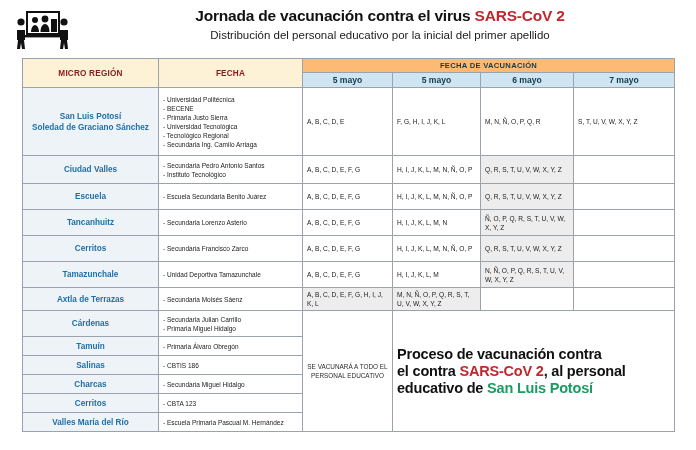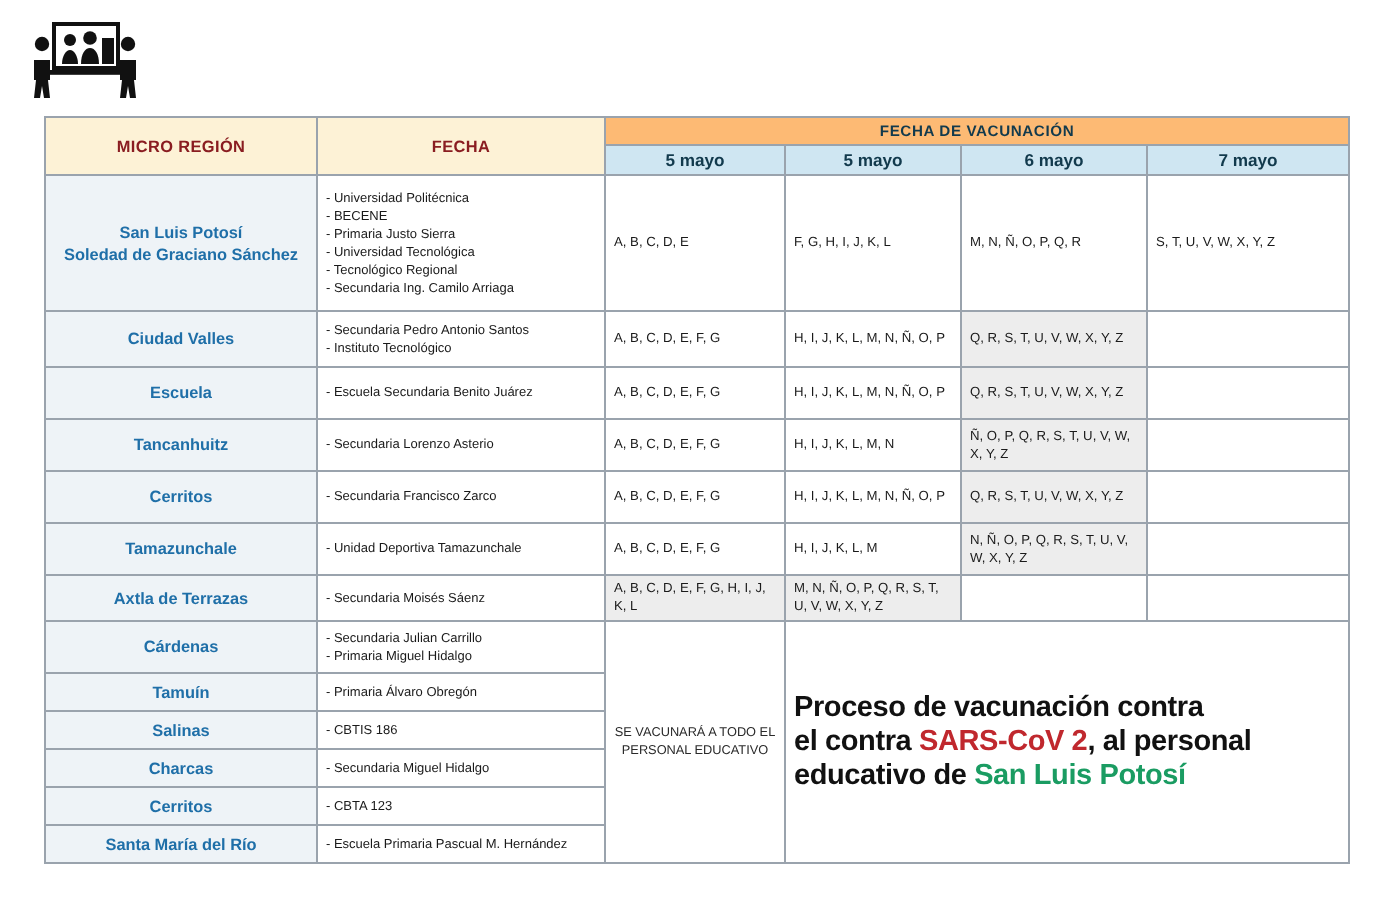--- a/index.html
+++ b/index.html
@@ -142,20 +142,26 @@
         <circle cx="7" cy="12" r="3.6" fill="#111"></circle>
         <path d="M3 20h8v10H3z" fill="#111"></path>
         <path d="M4 30l-1 9h3l1-6 1 6h3l-1-9z" fill="#111"></path>
         <circle cx="50" cy="12" r="3.6" fill="#111"></circle>
         <path d="M46 20h8v10h-8z" fill="#111"></path>
         <path d="M47 30l-1 9h3l1-6 1 6h3l-1-9z" fill="#111"></path>
         <rect x="11" y="25" width="36" height="2.4" fill="#111"></rect>
       </svg>
     </div>
 
+    <div class="title-wrap">
+      <div class="title">
+        <span>Jornada de vacunación contra el virus </span><span class="accent nb">SARS-CoV 2</span>
+      </div>
+      <div class="subtitle">Distribución del personal educativo por la inicial del primer apellido</div>
+    </div>
   </div>
 
   <table class="table">
     <colgroup>
       <col style="width:136px">
       <col style="width:144px">
       <col style="width:90px">
       <col style="width:88px">
       <col style="width:93px">
       <col style="width:101px">
@@ -265,19 +271,19 @@
         <td class="region">Charcas</td>
         <td class="sedes">- Secundaria Miguel Hidalgo</td>
       </tr>
 
       <tr style="height:19px">
         <td class="region">Cerritos</td>
         <td class="sedes">- CBTA 123</td>
       </tr>
 
       <tr style="height:19px">
-        <td class="region">Santa María del Río</td>
+        <td class="region">Valles María del Río</td>
         <td class="sedes">- Escuela Primaria Pascual M. Hernández</td>
       </tr>
     </tbody>
   </table>
 
 </div>
 
 </body></html>

